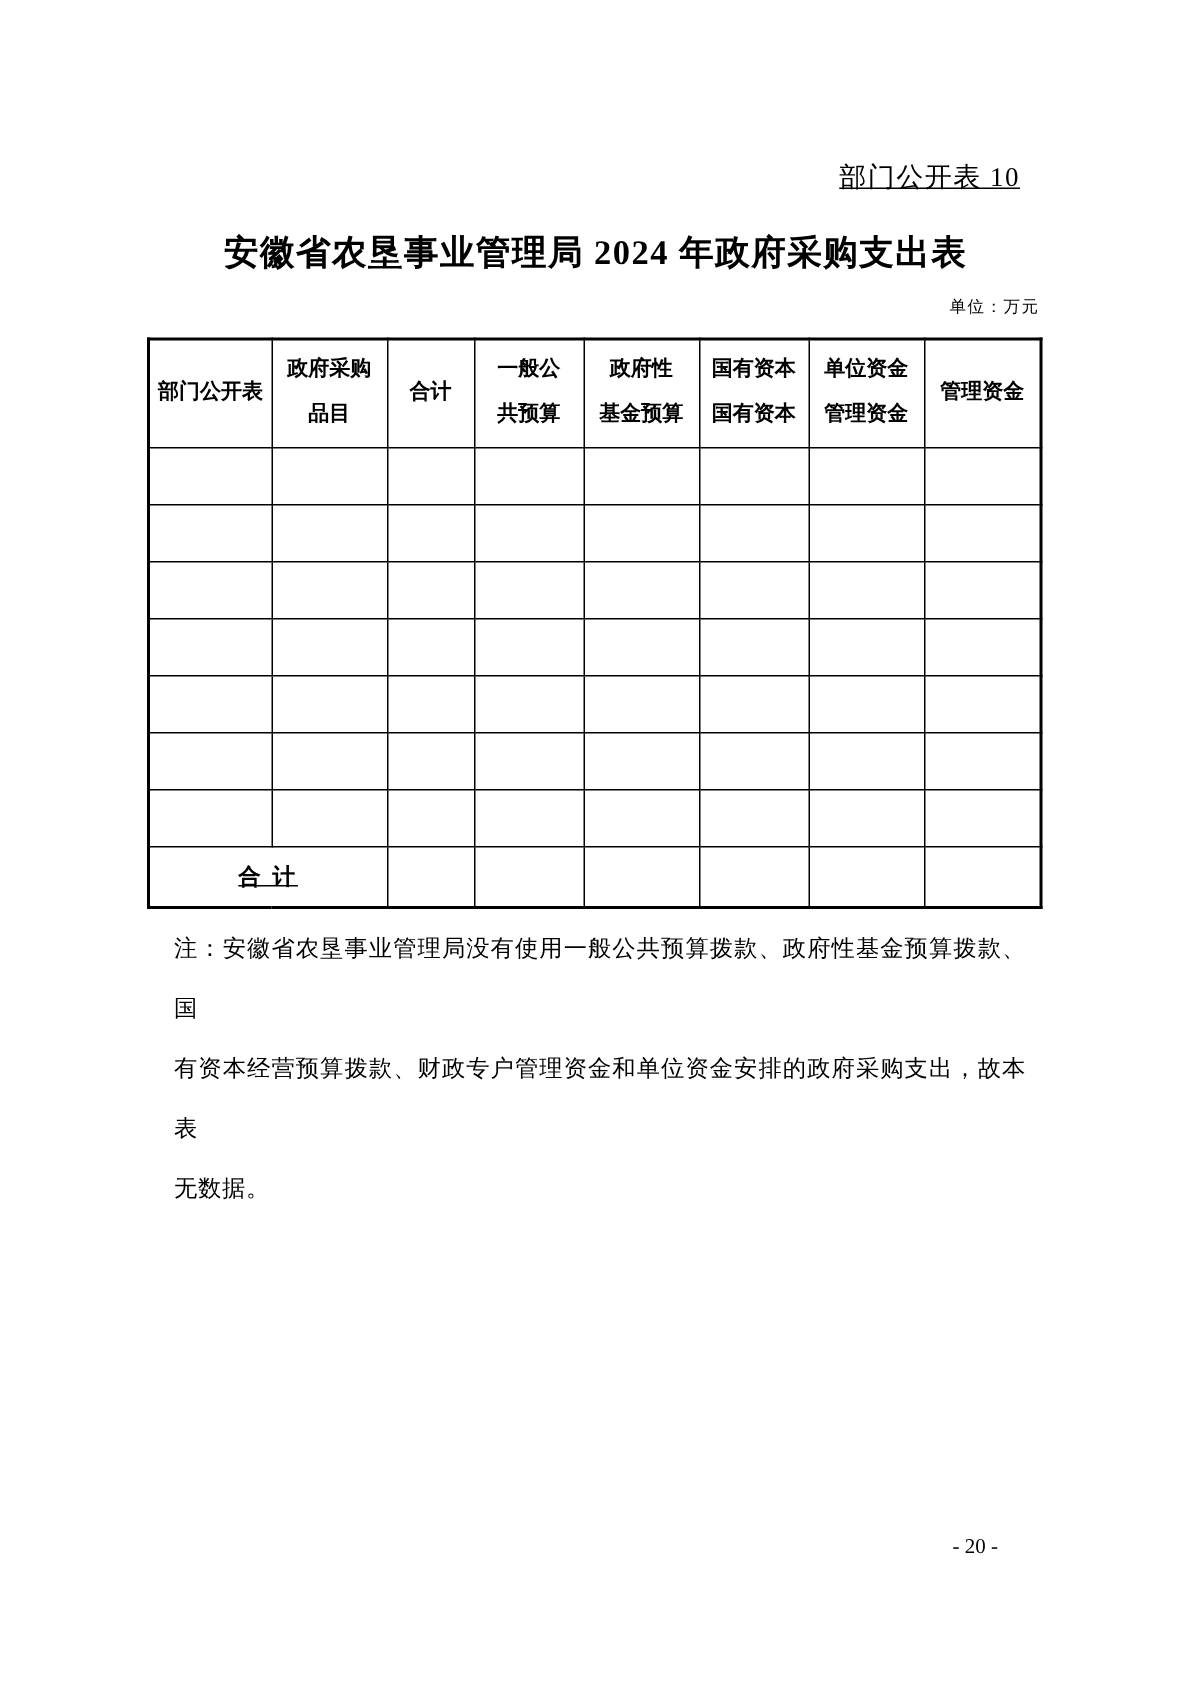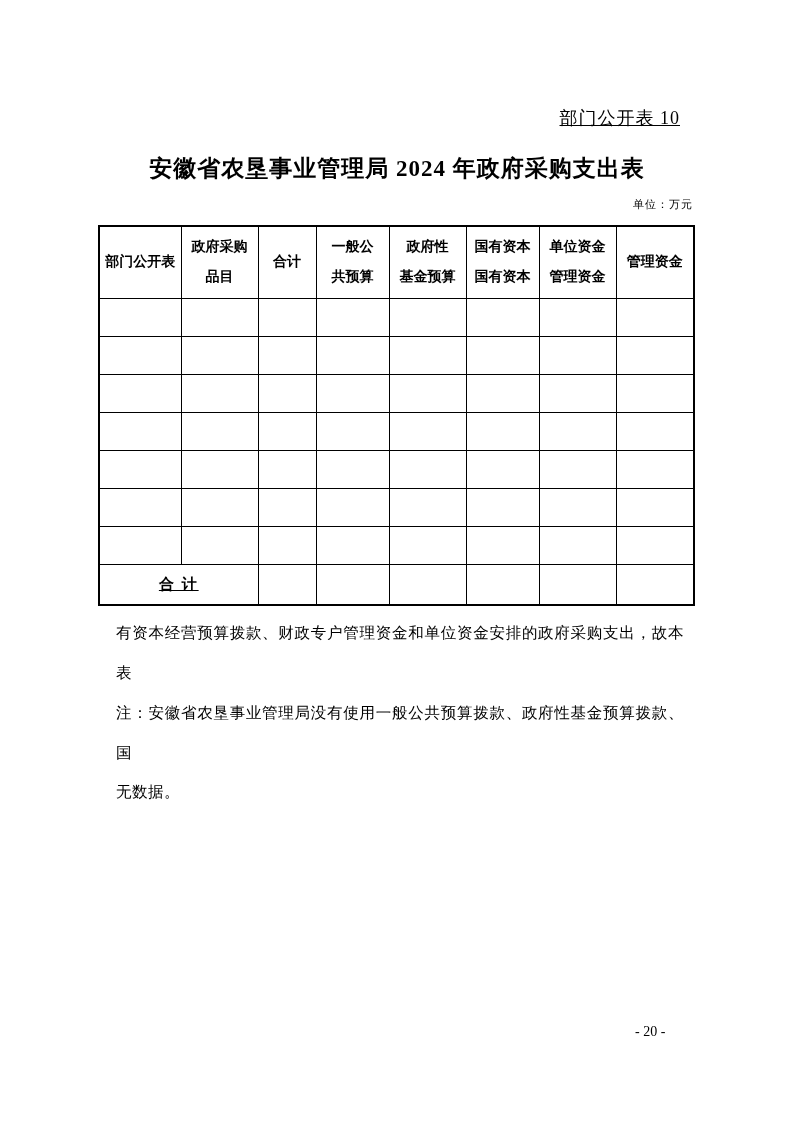--- a/index.html
+++ b/index.html
@@ -46,21 +46,21 @@
   .proc-table tr.total-row { height:41px;text-decoration:underline; }
   .total-label-cell {
     text-align:center; font-weight:bold; font-size:15px;
     vertical-align:middle; letter-spacing:2px;
   }
   .note-block {
     position:absolute; left:116px; top:613px; width:568px;
     font-size:15.5px; line-height:40px; letter-spacing:0.5px;
   }
   .note-line-justify { text-align:justify; text-align-last:justify; }
-  .note-line-plain { text-align:left;font-family:Liberation Mono, monospace; }
+  .note-line-plain { text-align:left; }
   .page-number {
     position:absolute; top:1024px; left:635px;
     font-size:14px;
     text-align:center;
   }
 </style>
 </head>
 <body>
 
 <div class="page">
@@ -210,20 +210,20 @@
           <td></td>
           <td></td>
           <td></td>
           <td></td>
           <td></td>
         </tr>
     </tbody>
   </table>
 
   <div class="note-block">
+    <div class="note-line-justify">注：安徽省农垦事业管理局没有使用一般公共预算拨款、政府性基金预算拨款、国</div>
     <div class="note-line-justify">有资本经营预算拨款、财政专户管理资金和单位资金安排的政府采购支出，故本表</div>
-    <div class="note-line-justify">注：安徽省农垦事业管理局没有使用一般公共预算拨款、政府性基金预算拨款、国</div>
     <div class="note-line-plain">无数据。</div>
   </div>
 
   <div class="page-number">- 20 -</div>
 
 </div>
 
 </body></html>

